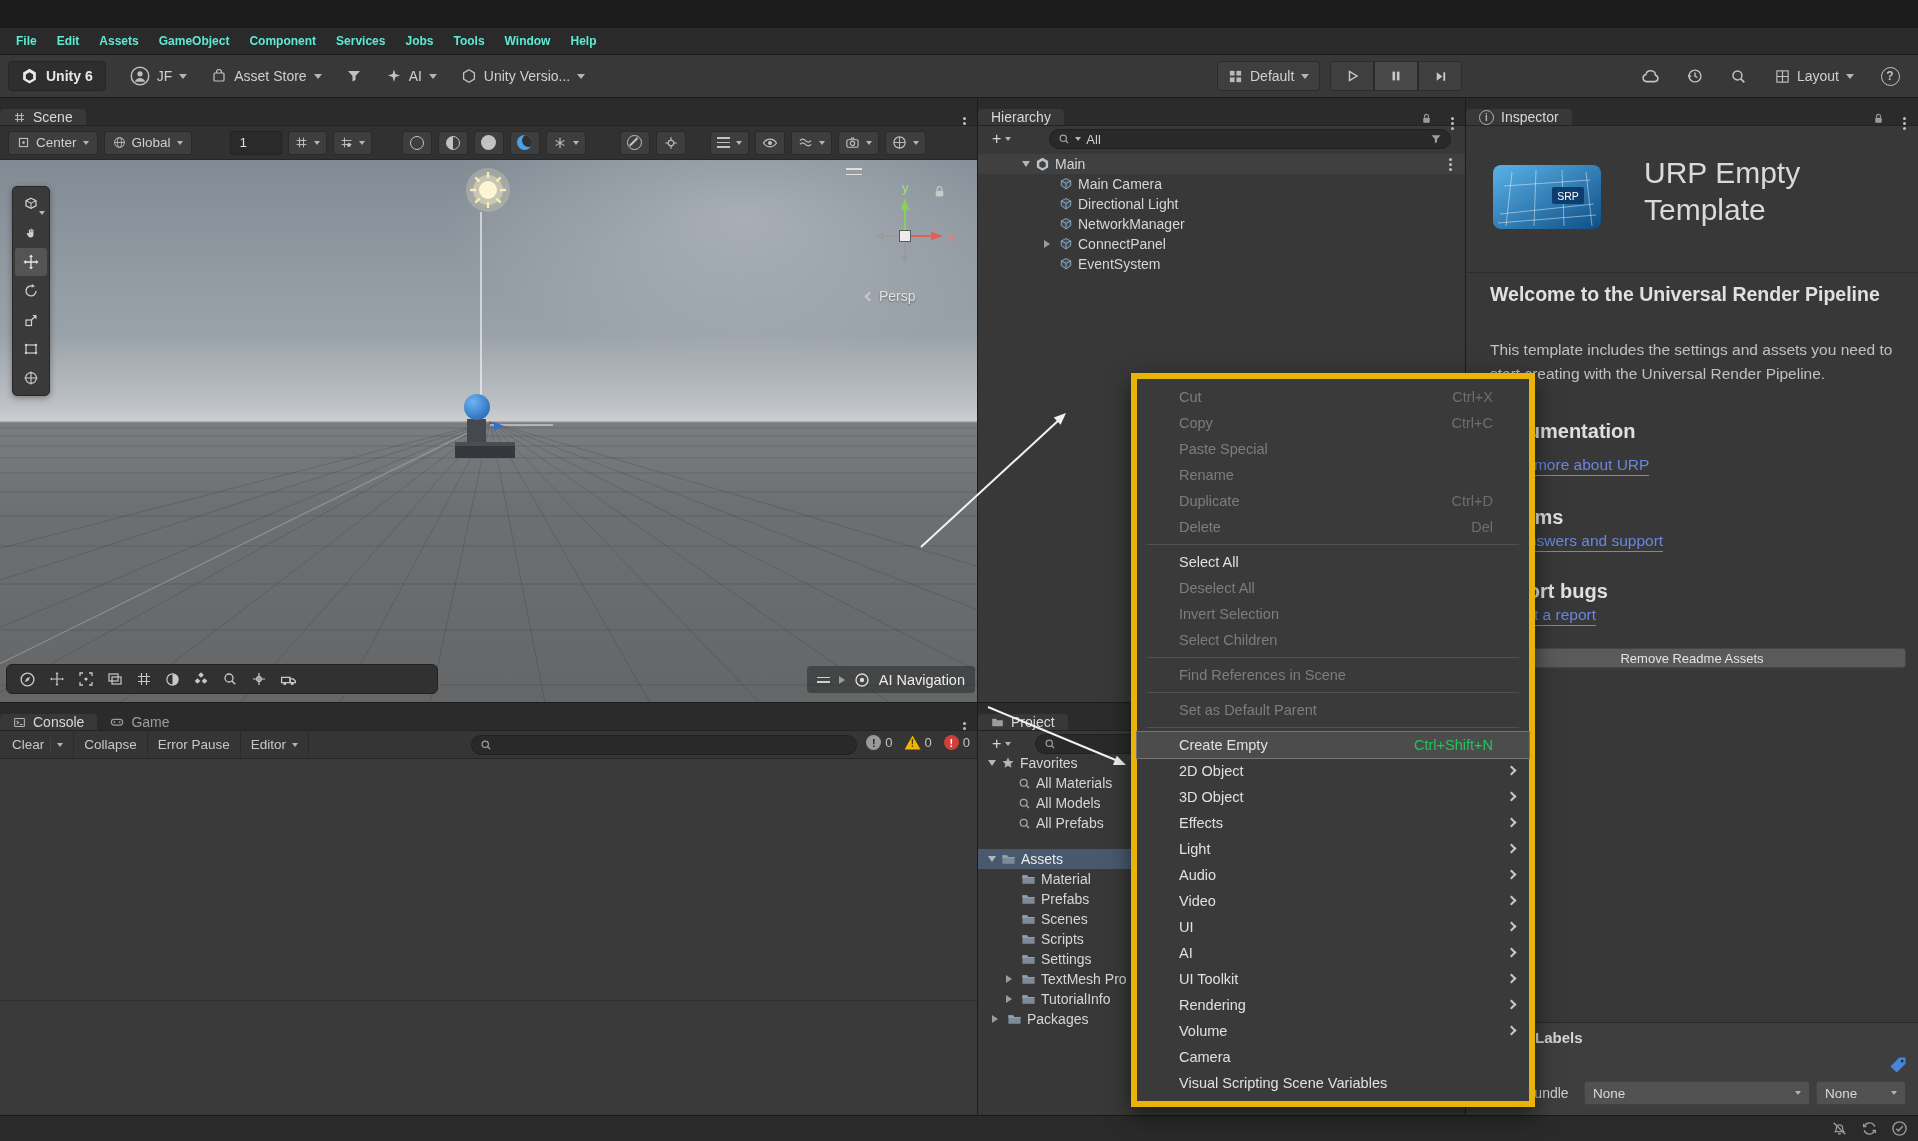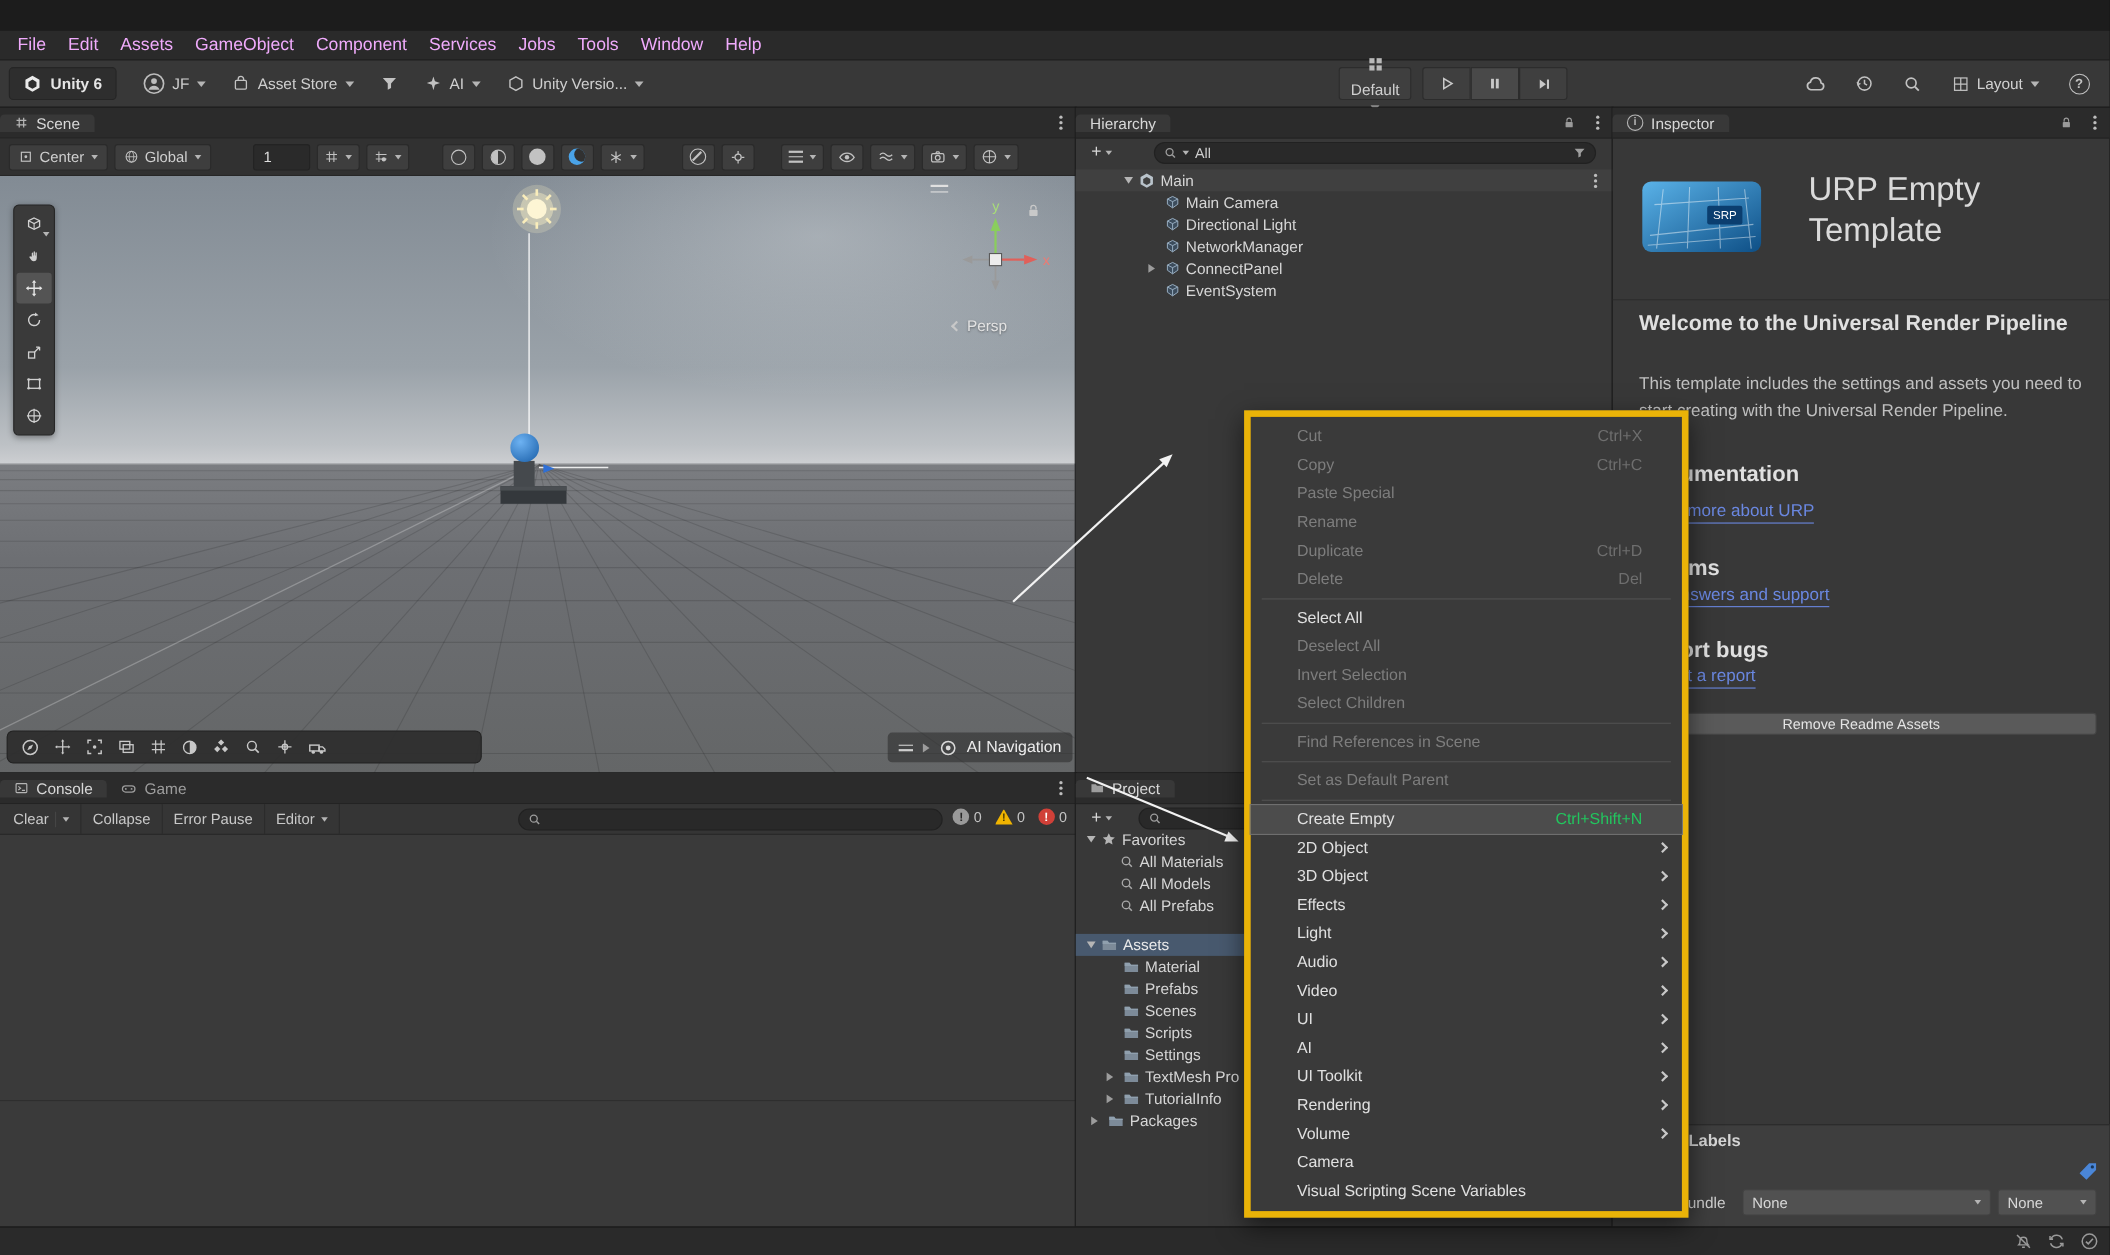--- a/index.html
+++ b/index.html
@@ -17,49 +17,49 @@
   .w-min{width:11px;height:2px;background:#cfcfcf;}
   .w-max{width:10px;height:10px;border:1.5px solid #cfcfcf;}
   .w-close{position:relative;width:12px;height:12px;}
   .w-close::before,.w-close::after{content:"";position:absolute;left:-1px;top:5px;width:14px;height:1.6px;background:#cfcfcf;}
   .w-close::before{transform:rotate(45deg);}
   .w-close::after{transform:rotate(-45deg);}
 
   
   .menubar{left:0;top:28px;width:1918px;height:27px;background:#2a2a2a;border-bottom:1px solid #1d1d1d;display:flex;align-items:center;padding-left:6px;}
   .menubar-items{display:flex;align-items:center;height:100%;}
-  .menu-item{padding:0 10px;height:100%;display:flex;align-items:center;color:#f0abfc;font-size:16px;}
+  .menu-item{padding:0 10px;height:100%;display:flex;align-items:center;color:#5eead4;font-size:12px;font-weight:bold;}
 
   
   .toolbar{left:0;top:55px;width:1918px;height:43px;background:#383838;border-bottom:1px solid #1f1f1f;}
   .tb-left{position:absolute;left:8px;top:6px;display:flex;align-items:center;gap:24px;height:30px;}
   .chip{display:flex;align-items:center;gap:8px;background:#2e2e2e;border:1px solid #252525;border-radius:4px;height:30px;padding:0 12px;font-weight:bold;color:#e6e6e6;}
   .tbgrp{display:flex;align-items:center;gap:7px;color:#cfcfcf;}
   .tb-center{position:absolute;left:1217px;top:6px;display:flex;align-items:center;gap:10px;}
   .tb-btn{height:30px;background:#3f3f3f;border:1px solid #2c2c2c;display:flex;align-items:center;justify-content:center;gap:7px;color:#d0d0d0;}
-  .mode-btn{border-radius:3px;padding:0 10px;flex-direction:column;}
+  .mode-btn{border-radius:3px;padding:0 10px;}
   .playgrp{display:flex;}
   .playgrp .tb-btn{width:44px;}
   .playgrp .tb-btn:first-child{border-radius:3px 0 0 3px;}
   .playgrp .tb-btn:last-child{border-radius:0 3px 3px 0;}
   .tb-right{position:absolute;right:10px;top:6px;display:flex;align-items:center;gap:8px;}
   .iconbtn{width:36px;height:30px;display:flex;align-items:center;justify-content:center;border-radius:3px;}
   .layout-btn{border-radius:3px;padding:0 10px;background:none;border:none;}
 
   
   .car-d{width:0;height:0;border-left:4px solid transparent;border-right:4px solid transparent;border-top:5px solid #b5b5b5;}
   .car-d.sm{border-left-width:3px;border-right-width:3px;border-top-width:4px;}
   .tri-r{width:0;height:0;border-top:4.5px solid transparent;border-bottom:4.5px solid transparent;border-left:6px solid #9c9c9c;}
   .tri-d{width:0;height:0;border-left:4.5px solid transparent;border-right:4.5px solid transparent;border-top:6px solid #b5b5b5;}
   .chev-r{width:7px;height:7px;border-top:2px solid #c8c8c8;border-right:2px solid #c8c8c8;transform:rotate(45deg);}
   .kebab{width:3px;height:3px;border-radius:50%;background:#bdbdbd;box-shadow:0 -5px 0 #bdbdbd,0 5px 0 #bdbdbd;}
 
   
   .panel{position:absolute;background:#383838;outline:1px solid #1c1c1c;}
-  .tabbar{position:absolute;left:0;top:0;right:0;height:28px;background:#2b2b2b;display:flex;align-items:center;border-bottom:1px solid #232323;}
+  .tabbar{position:absolute;left:0;top:0;right:0;height:28px;background:#2b2b2b;display:flex;align-items:flex-end;border-bottom:1px solid #232323;}
   .tab{display:flex;align-items:center;gap:7px;padding:0 13px;font-size:14px;color:#9d9d9d;}
   .tab.active{background:#383838;color:#d8d8d8;border-radius:4px 4px 0 0;}
   .tab-spacer{flex:1;}
   .tabicon{display:flex;align-items:center;}
 
   
   .stb{position:absolute;left:0;top:28px;right:0;height:34px;background:#313131;border-bottom:1px solid #262626;display:flex;align-items:center;padding:0 8px;gap:6px;}
   .stb .btn{height:24px;background:#3e3e3e;border:1px solid #2a2a2a;border-radius:3px;display:flex;align-items:center;gap:6px;padding:0 8px;font-size:13.5px;color:#cfcfcf;}
   .stb .ibtn{min-width:30px;justify-content:center;padding:0 6px;}
   .numfield{width:52px;height:24px;background:#2a2a2a;border:1px solid #232323;border-radius:3px;display:flex;align-items:center;padding:0 9px;font-size:13.5px;color:#dedede;}

